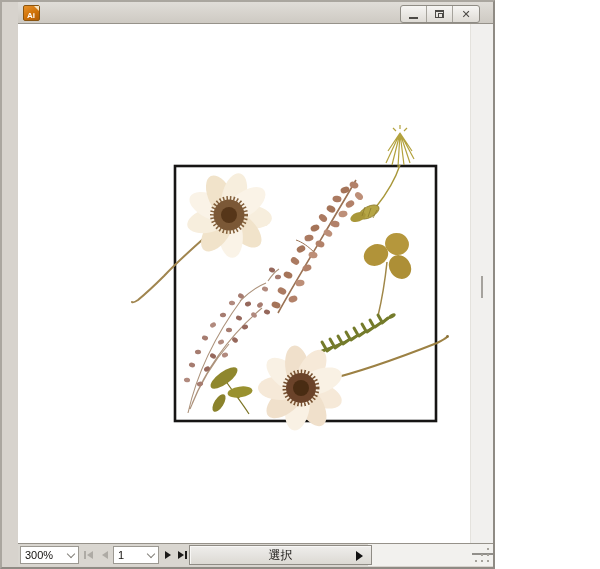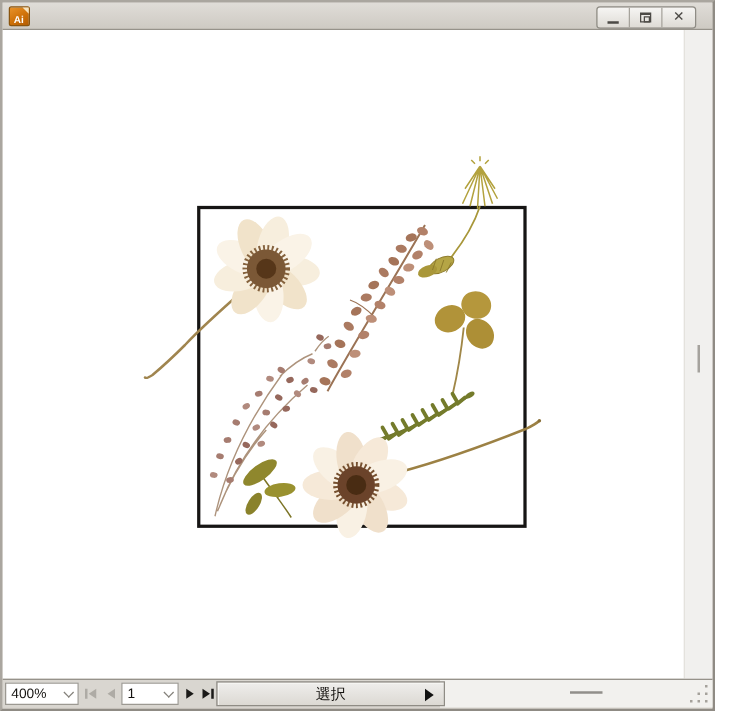--- a/index.html
+++ b/index.html
@@ -1,24 +1,25 @@
 <!DOCTYPE html>
 <html><head>
 <meta charset="utf-8">
 <style>
   html,body{margin:0;padding:0;background:#fff;}
   *{box-sizing:border-box;}
   body{font-family:"Liberation Sans","DejaVu Sans",sans-serif;}
 
   .window{
-    position:relative;width:572px;height:569px;
+    position:relative;width:495px;height:569px;
     background:#d7d3cd;
     border:2px solid #8f8b84;
     border-top-color:#aaa69f;border-left-color:#aaa69f;
     overflow:hidden;
+    padding-left:16px;
   }
 
   
   .titlebar{
     position:relative;height:22px;
     background:linear-gradient(#e0ddd8,#cecac3);
     border-bottom:1px solid #96928a;
   }
   .app-icon{
     position:absolute;left:5px;top:3px;width:17px;height:16px;
@@ -278,21 +279,21 @@
     </svg>
 
     <div class="vscroll">
       <div class="vthumb"></div>
     </div>
   </div>
 
   <div class="statusbar">
 
     <div class="combo combo-zoom">
-      <span class="val">400%</span>
+      <span class="val">300%</span>
       <span class="chev"></span>
     </div>
 
     <div class="navbtn nav-first">
       <span class="navbar-bar"></span>
       <span class="tri-left"></span>
     </div>
     <div class="navbtn nav-prev">
       <span class="tri-left"></span>
     </div>

